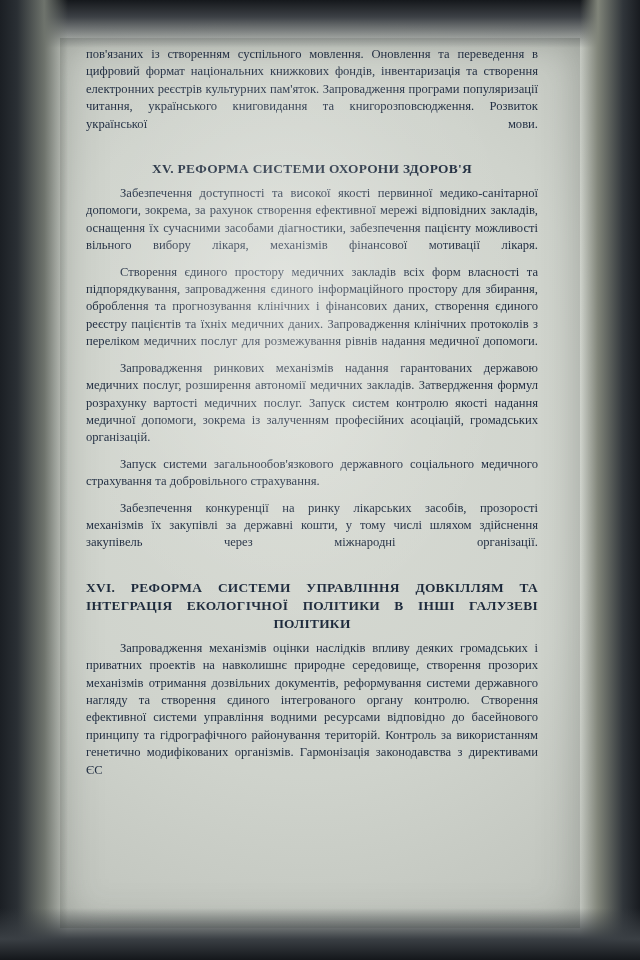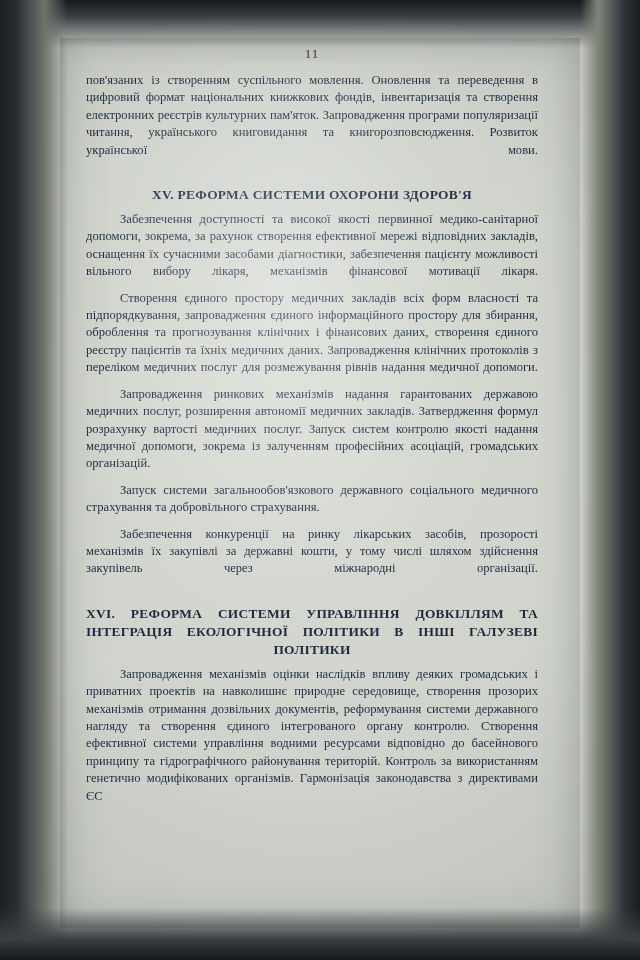--- a/index.html
+++ b/index.html
@@ -121,21 +121,20 @@
 
 <div id="page">
 
   <div class="edge-top"></div>
   <div class="edge-left"></div>
   <div class="edge-right"></div>
   <div class="edge-bottom"></div>
 
   <div id="content">
 
-    <div class="folio">11</div>
 
     <p class="para">пов'язаних із створенням суспільного мовлення. Оновлення та переведення в цифровий формат національних книжкових фондів, інвентаризація та створення електронних реєстрів культурних пам'яток. Запровадження програми популяризації читання, українського книговидання та книгорозповсюдження. Розвиток української мови.</p>
 
     <div class="gap-md"></div>
 
     <h2 class="heading">XV. РЕФОРМА СИСТЕМИ ОХОРОНИ ЗДОРОВ'Я</h2>
 
     <p class="para indent">Забезпечення доступності та високої якості первинної медико-санітарної допомоги, зокрема, за рахунок створення ефективної мережі відповідних закладів, оснащення їх сучасними засобами діагностики, забезпечення пацієнту можливості вільного вибору лікаря, механізмів фінансової мотивації лікаря.</p>
     <div class="gap-sm"></div>
     <p class="para indent">Створення єдиного простору медичних закладів всіх форм власності та підпорядкування, запровадження єдиного інформаційного простору для збирання, оброблення та прогнозування клінічних і фінансових даних, створення єдиного реєстру пацієнтів та їхніх медичних даних. Запровадження клінічних протоколів з переліком медичних послуг для розмежування рівнів надання медичної допомоги.</p>

